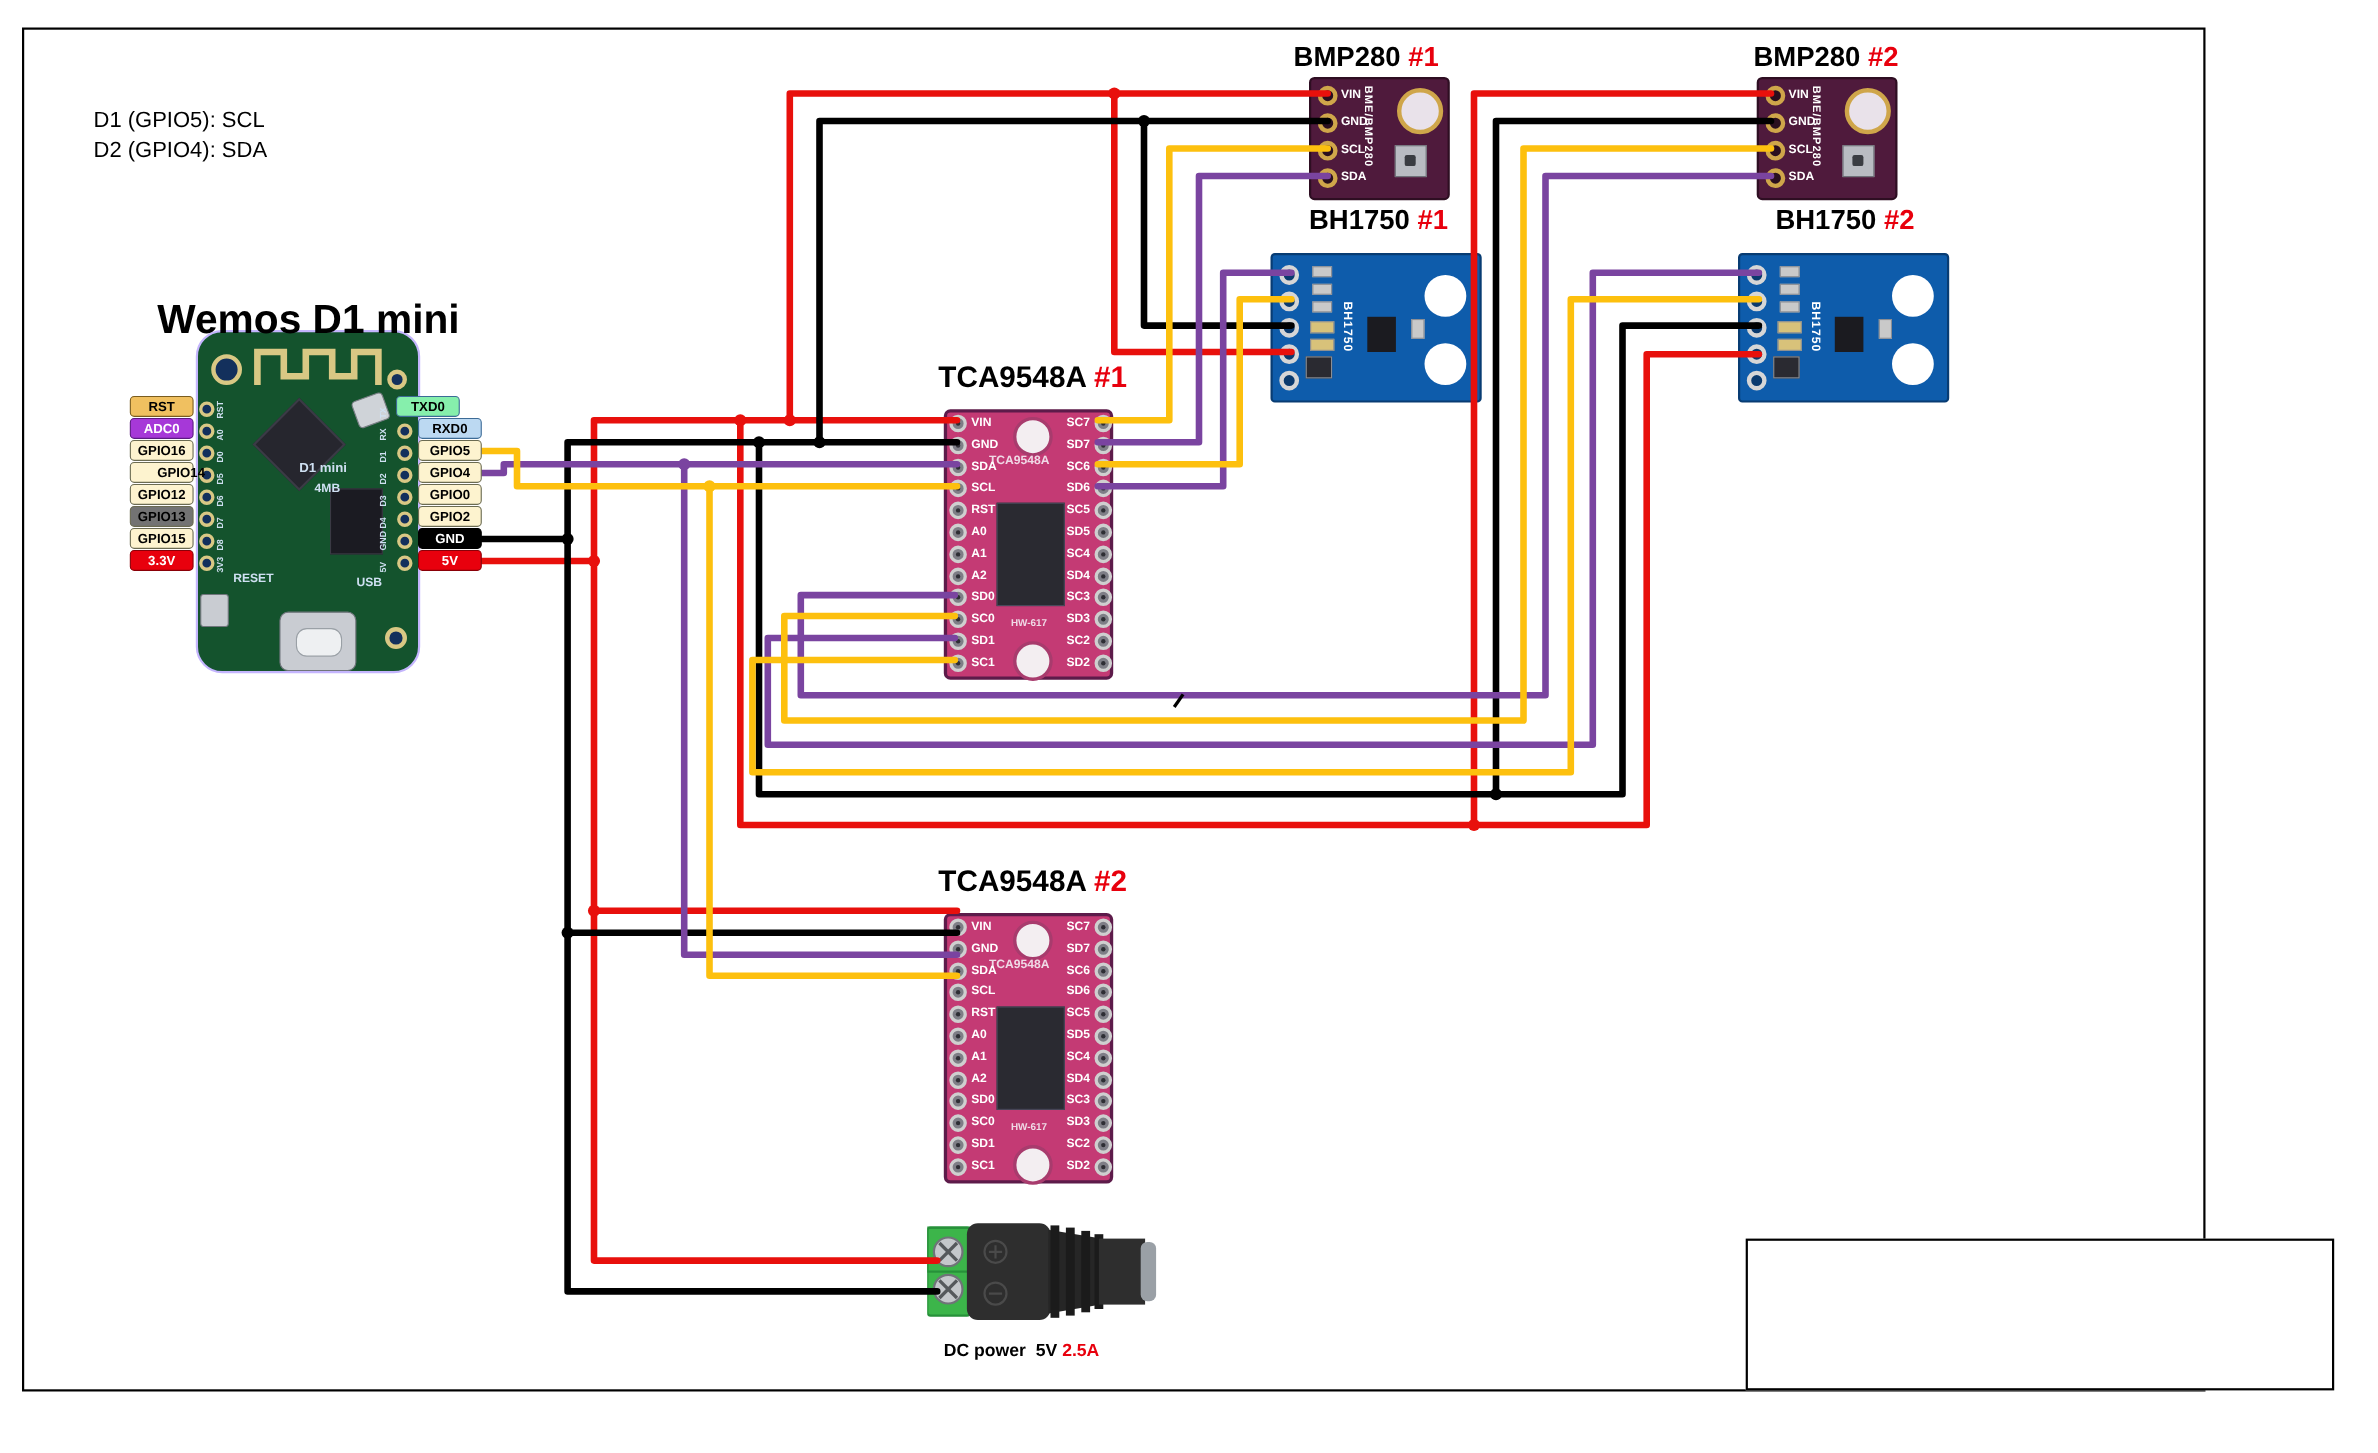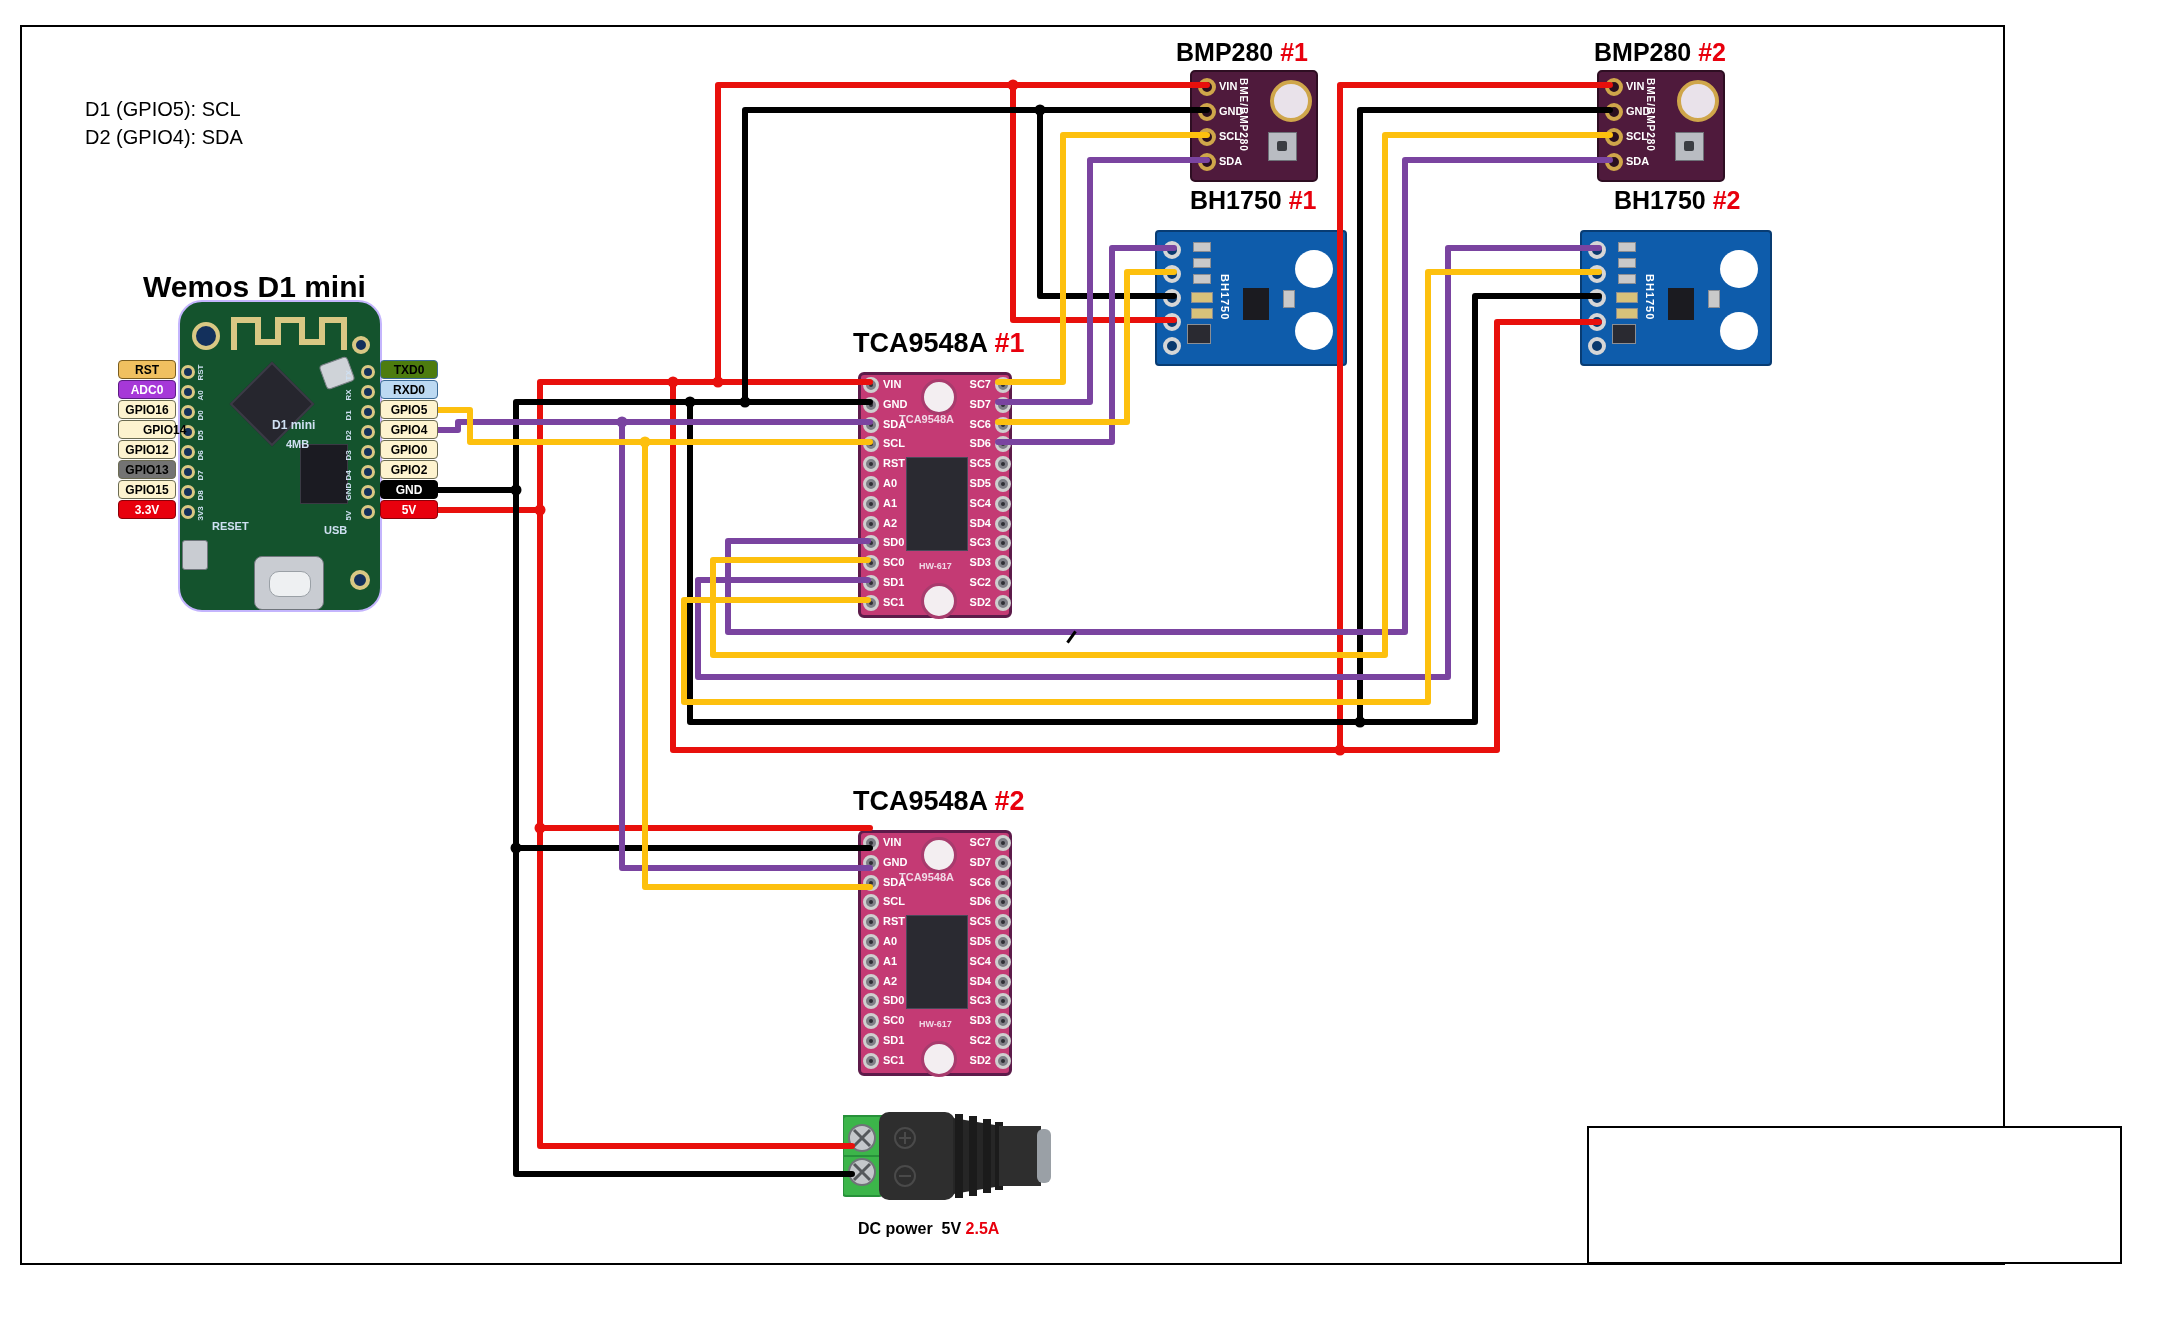--- a/index.html
+++ b/index.html
@@ -7,21 +7,21 @@
   .abs{position:absolute;}
   
   #frame{left:20px;top:25px;width:1981px;height:1236px;border:2px solid #000;z-index:1;}
   #titleblock{left:1587px;top:1126px;width:531px;height:134px;border:2px solid #000;background:#fff;z-index:3;}
   
   .note{left:85px;font-size:20px;font-weight:400;color:#000;z-index:7;}
   #note1{top:98px;} #note2{top:126px;}
   
   .comp-title{font-weight:700;color:#000;z-index:7;white-space:nowrap;}
   .comp-title .num{color:#e8000d;}
-  #wemos-title{left:143px;top:270px;font-size:30px;}
+  #wemos-title{left:143px;top:270px;font-size:37px;}
   #tca1-title{left:853px;top:328px;font-size:27px;}
   #tca2-title{left:853px;top:786px;font-size:27px;}
   #bmp1-title{left:1176px;top:38px;font-size:25px;}
   #bmp2-title{left:1594px;top:38px;font-size:25px;}
   #bh1-title{left:1190px;top:186px;font-size:25px;}
   #bh2-title{left:1614px;top:186px;font-size:25px;}
   #dc-label{left:858px;top:1220px;font-size:16px;font-weight:700;z-index:7;}
   #dc-label .red{color:#e8000d;}
   
   .board{z-index:4;}
@@ -387,21 +387,21 @@
 
   <div class="abs" id="cursor"></div>
 <div class="wchip abs" style="left: 118px; top: 360px; background: rgb(240, 192, 96); color: rgb(0, 0, 0); border: 1.5px solid rgb(122, 92, 30);">RST</div>
     <div class="wchip abs" style="left: 118px; top: 380px; background: rgb(166, 56, 216); color: rgb(255, 255, 255); border: 1.5px solid rgb(92, 27, 130);">ADC0</div>
     <div class="wchip abs" style="left: 118px; top: 400px; background: rgb(253, 243, 207); color: rgb(0, 0, 0); border: 1.5px solid rgb(107, 107, 82);">GPIO16</div>
     <div class="wchip abs" style="left: 118px; top: 420px; background: rgb(253, 243, 207); color: rgb(0, 0, 0); border: 1.5px solid rgb(107, 107, 82); padding-left: 24px;">GPIO14</div>
     <div class="wchip abs" style="left: 118px; top: 440px; background: rgb(253, 243, 207); color: rgb(0, 0, 0); border: 1.5px solid rgb(107, 107, 82);">GPIO12</div>
     <div class="wchip abs" style="left: 118px; top: 460px; background: #737373; color: rgb(0, 0, 0); border: 1.5px solid rgb(107, 107, 82);">GPIO13</div>
     <div class="wchip abs" style="left: 118px; top: 480px; background: rgb(253, 243, 207); color: rgb(0, 0, 0); border: 1.5px solid rgb(107, 107, 82);">GPIO15</div>
     <div class="wchip abs" style="left: 118px; top: 500px; background: rgb(232, 0, 13); color: rgb(255, 255, 255); border: 1.5px solid rgb(138, 0, 8);">3.3V</div>
-    <div class="wchip abs" style="left: 380px; top: 360px; background: #4d7c0f; color: rgb(0, 0, 0); border: 1.5px solid rgb(60, 107, 150);">TXD0</div>
+    <div class="wchip abs" style="left: 360px; top: 360px; background: #86efac; color: rgb(0, 0, 0); border: 1.5px solid rgb(60, 107, 150);">TXD0</div>
     <div class="wchip abs" style="left: 380px; top: 380px; background: rgb(188, 217, 242); color: rgb(0, 0, 0); border: 1.5px solid rgb(60, 107, 150);">RXD0</div>
     <div class="wchip abs" style="left: 380px; top: 400px; background: rgb(253, 243, 207); color: rgb(0, 0, 0); border: 1.5px solid rgb(107, 107, 82);">GPIO5</div>
     <div class="wchip abs" style="left: 380px; top: 420px; background: rgb(253, 243, 207); color: rgb(0, 0, 0); border: 1.5px solid rgb(107, 107, 82);">GPIO4</div>
     <div class="wchip abs" style="left: 380px; top: 440px; background: rgb(253, 243, 207); color: rgb(0, 0, 0); border: 1.5px solid rgb(107, 107, 82);">GPIO0</div>
     <div class="wchip abs" style="left: 380px; top: 460px; background: rgb(253, 243, 207); color: rgb(0, 0, 0); border: 1.5px solid rgb(107, 107, 82);">GPIO2</div>
     <div class="wchip abs" style="left: 380px; top: 480px; background: rgb(0, 0, 0); color: rgb(255, 255, 255); border: 1.5px solid rgb(0, 0, 0);">GND</div>
     <div class="wchip abs" style="left: 380px; top: 500px; background: rgb(232, 0, 13); color: rgb(255, 255, 255); border: 1.5px solid rgb(138, 0, 8);">5V</div>
   </div>
 
 </body></html>

